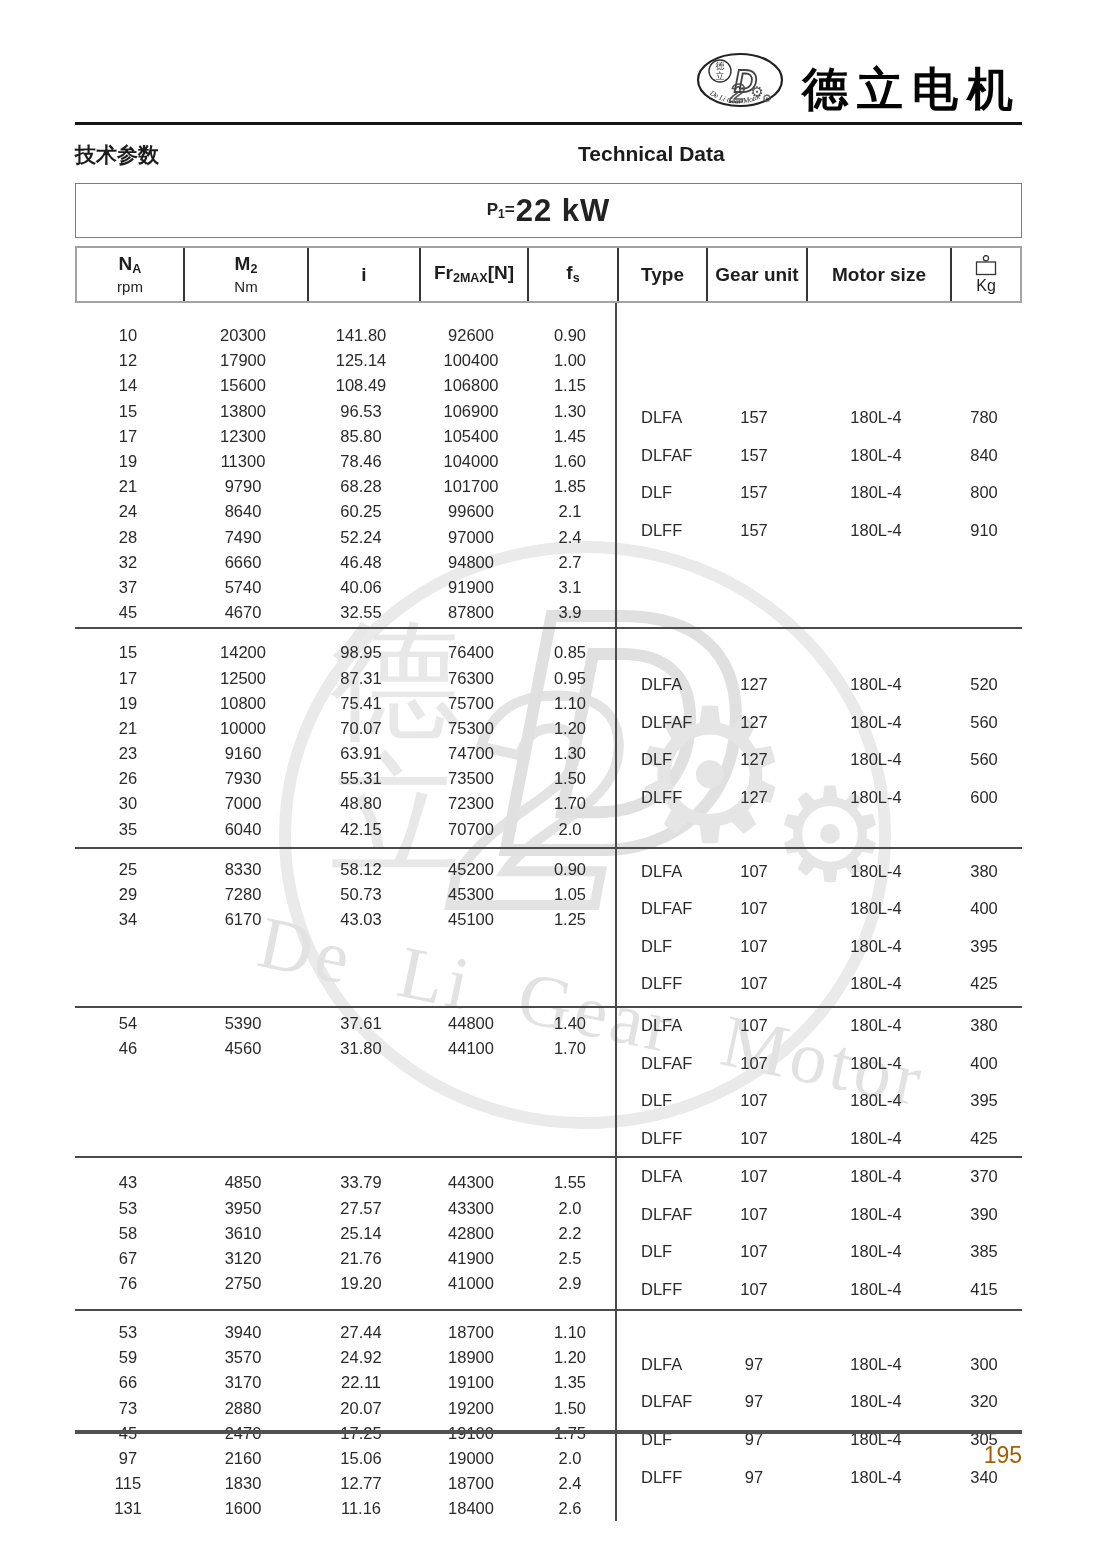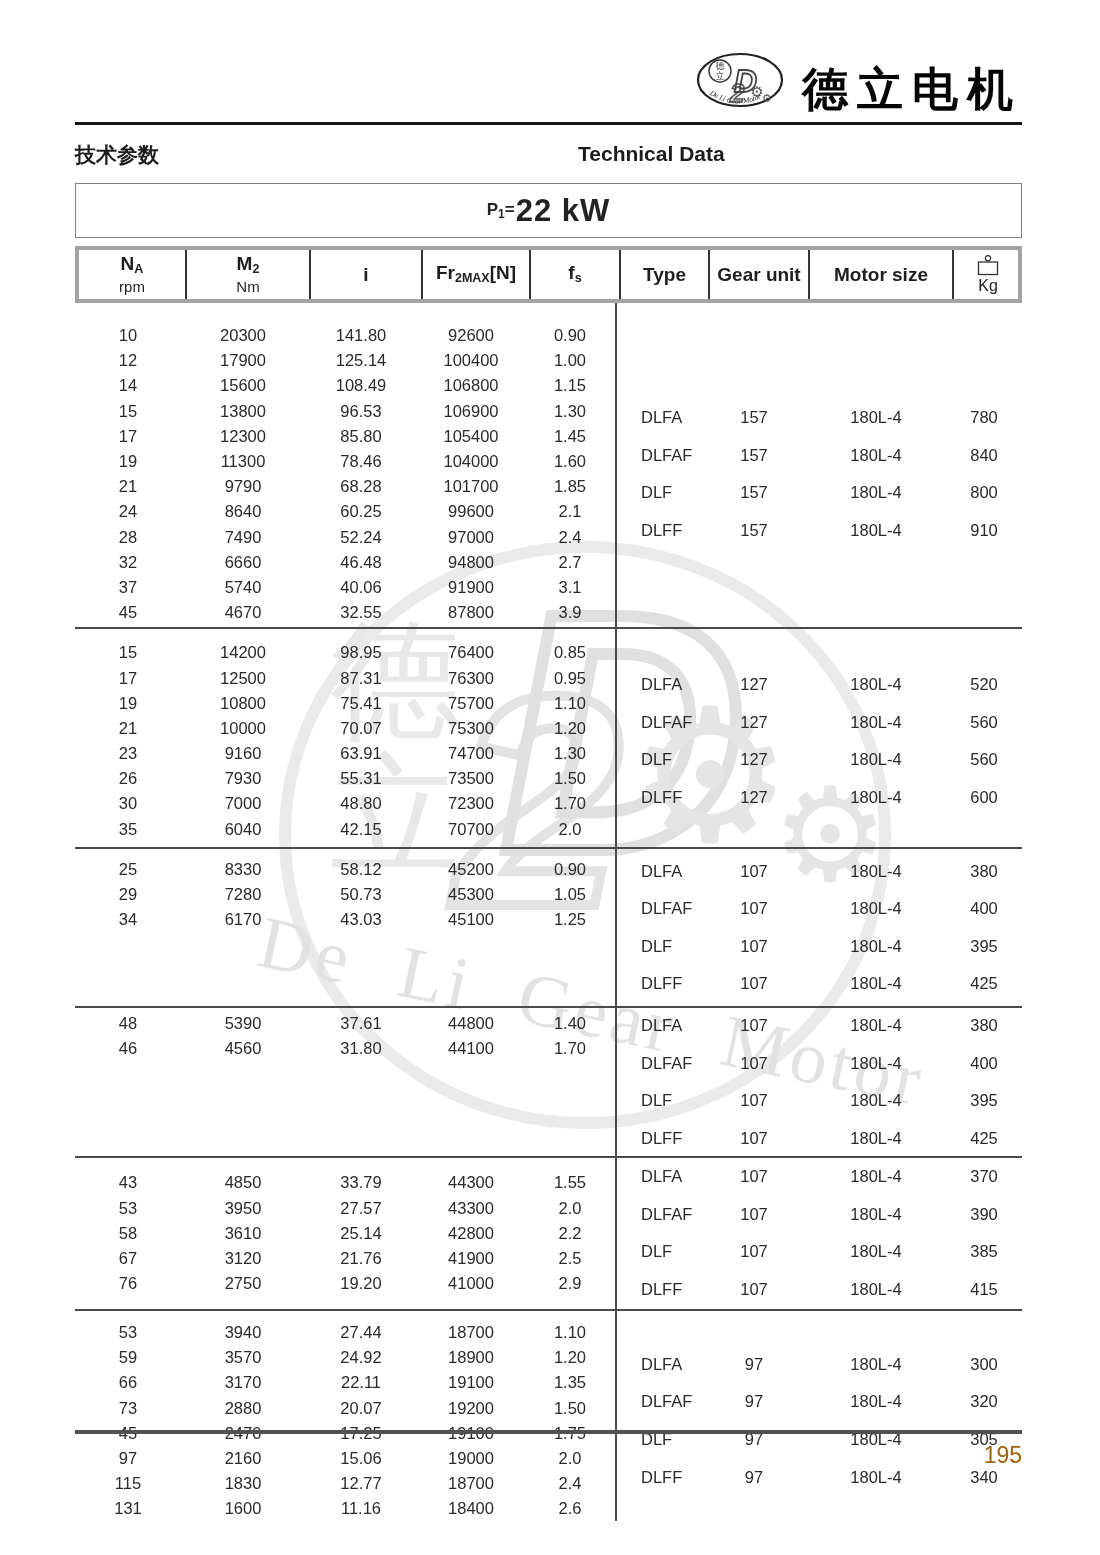--- a/index.html
+++ b/index.html
@@ -20,21 +20,21 @@
 
   
   .power-box{margin-top:13px;height:55px;border:1.5px solid #7e7e7e;display:flex;align-items:center;justify-content:center;box-sizing:border-box;}
   .p-small{font-size:17px;font-weight:bold;}
   .p-small sub{font-size:12px;vertical-align:-3px;}
   .p-big{font-size:31px;font-weight:bold;letter-spacing:1px;margin-left:1px;}
 
   
   .thead{margin-top:8px;height:57px;display:grid;box-sizing:border-box;
          grid-template-columns:106px 124px 112px 108px 90px 89px 100px 144px 70px;
-         border:4px solid #a3a3a3;}
+         border:2px solid #a3a3a3;}
   .th{border-left:2px solid #353535;display:flex;flex-direction:column;align-items:center;justify-content:center;}
   .th:first-child{border-left:none;}
   .h-main{font-size:19px;font-weight:bold;color:#1e1e1e;line-height:1.05;}
   .h-main sub{font-size:12.5px;vertical-align:-3px;font-weight:bold;}
   .h-unit{font-size:15px;color:#1e1e1e;margin-top:1px;}
   .h-kg{font-size:16px;color:#1e1e1e;margin-top:1px;}
   .weight-icon{display:block;}
 
   
   .tbody{position:relative;}
@@ -393,21 +393,21 @@
               <div class="vcell vcell-type">DLFF</div>
               <div class="vcell vcell-gear">107</div>
               <div class="vcell vcell-motor">180L-4</div>
               <div class="vcell vcell-kg">425</div>
             </div>
           </div>
         </div>
         <div class="group align-start">
           <div class="g-left">
             <div class="g-row">
-              <div class="cell">48</div>
+              <div class="cell">54</div>
               <div class="cell">5390</div>
               <div class="cell">37.61</div>
               <div class="cell">44800</div>
               <div class="cell">1.40</div>
             </div>
             <div class="g-row">
               <div class="cell">46</div>
               <div class="cell">4560</div>
               <div class="cell">31.80</div>
               <div class="cell">44100</div>

